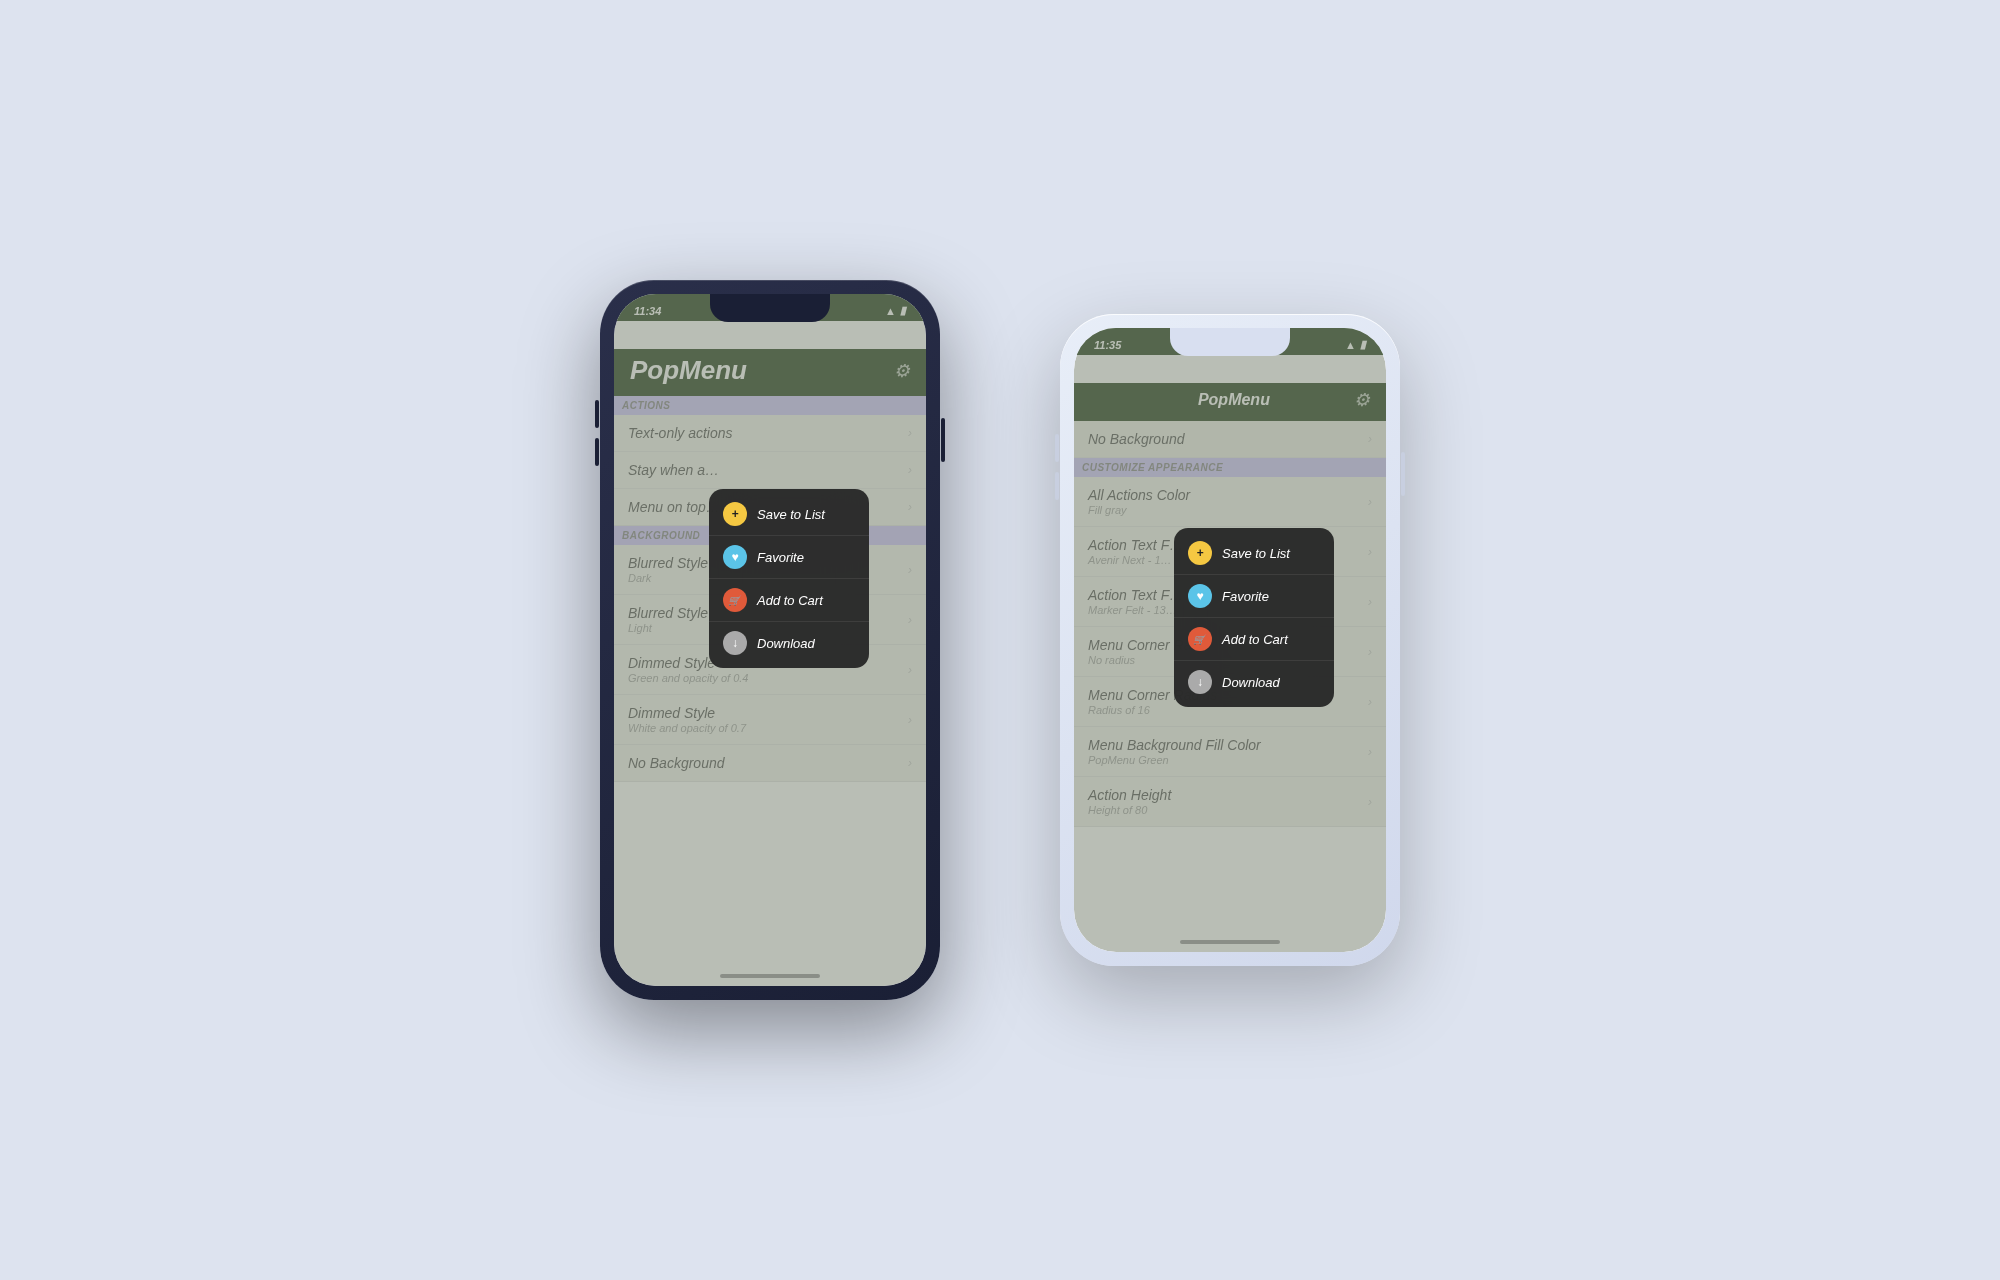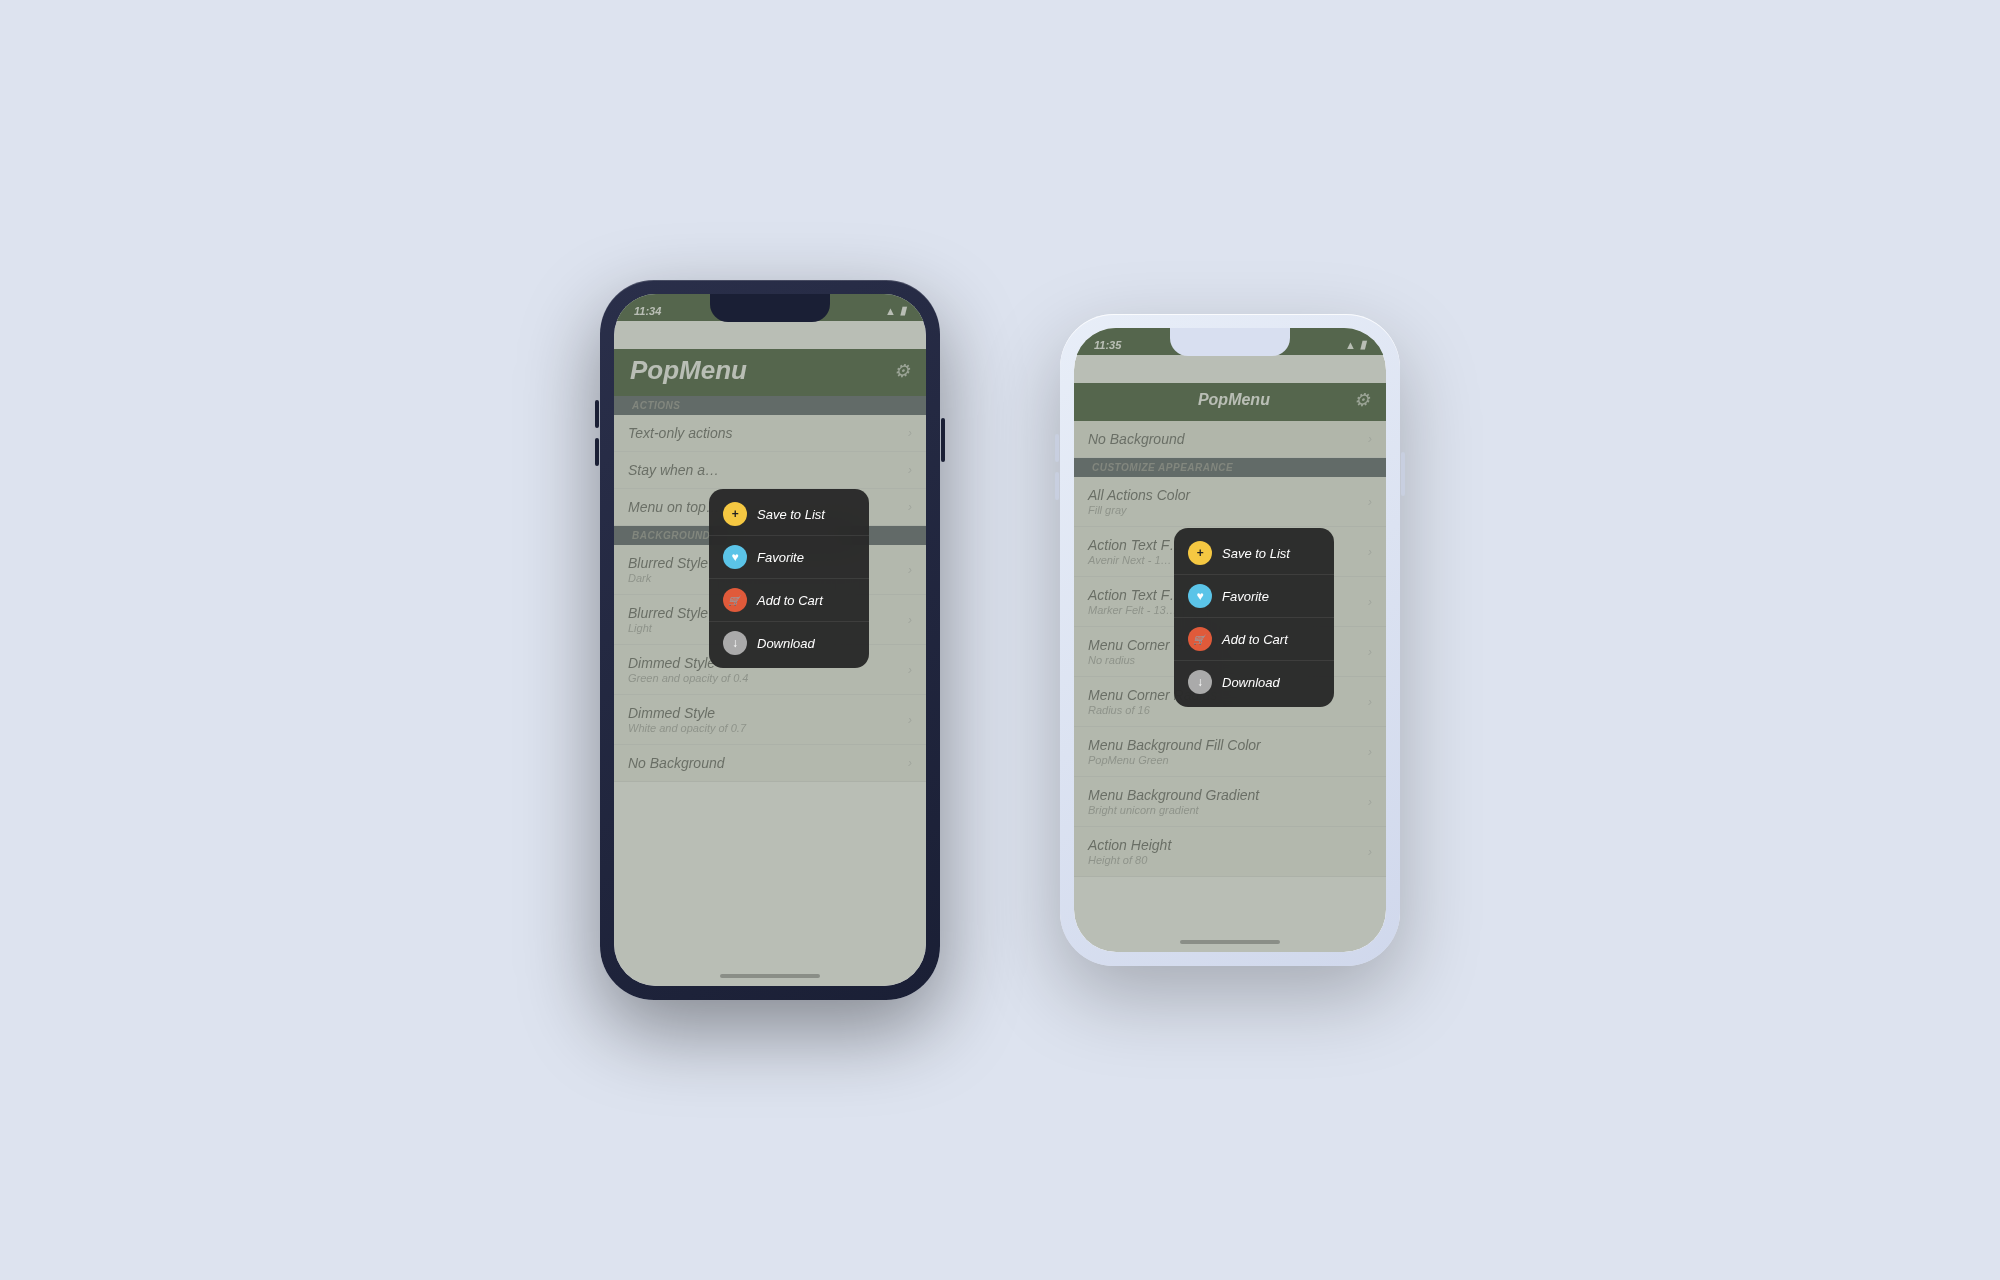--- a/index.html
+++ b/index.html
@@ -110,22 +110,22 @@
       flex: 1;
     }
 
     .gear-icon {
       color: rgba(255,255,255,0.7);
       font-size: 18px;
     }
 
     
     .section-label {
-      background: #0f172a;
-      padding: 4px 18px;
+      background: #c4b5fd;
+      padding: 4px 8px;
       font-size: 10px;
       font-weight: 600;
       color: #666;
       letter-spacing: 0.5px;
     }
 
     
     .list-item {
       background: #f0f0ea;
       border-bottom: 0.5px solid #ddd;
@@ -478,27 +478,20 @@
         </div>
         <div class="list-item">
           <div class="list-item-content">
             <div class="list-item-title">Menu Background Fill Color</div>
             <div class="list-item-subtitle">PopMenu Green</div>
           </div>
           <span class="chevron">›</span>
         </div>
         <div class="list-item">
           <div class="list-item-content">
-            <div class="list-item-title">Menu Background Gradient</div>
-            <div class="list-item-subtitle">Bright unicorn gradient</div>
-          </div>
-          <span class="chevron">›</span>
-        </div>
-        <div class="list-item">
-          <div class="list-item-content">
             <div class="list-item-title">Action Height</div>
             <div class="list-item-subtitle">Height of 80</div>
           </div>
           <span class="chevron">›</span>
         </div>
       </div>
 
       <div class="dim-overlay"></div>
 
       <div class="context-menu">

